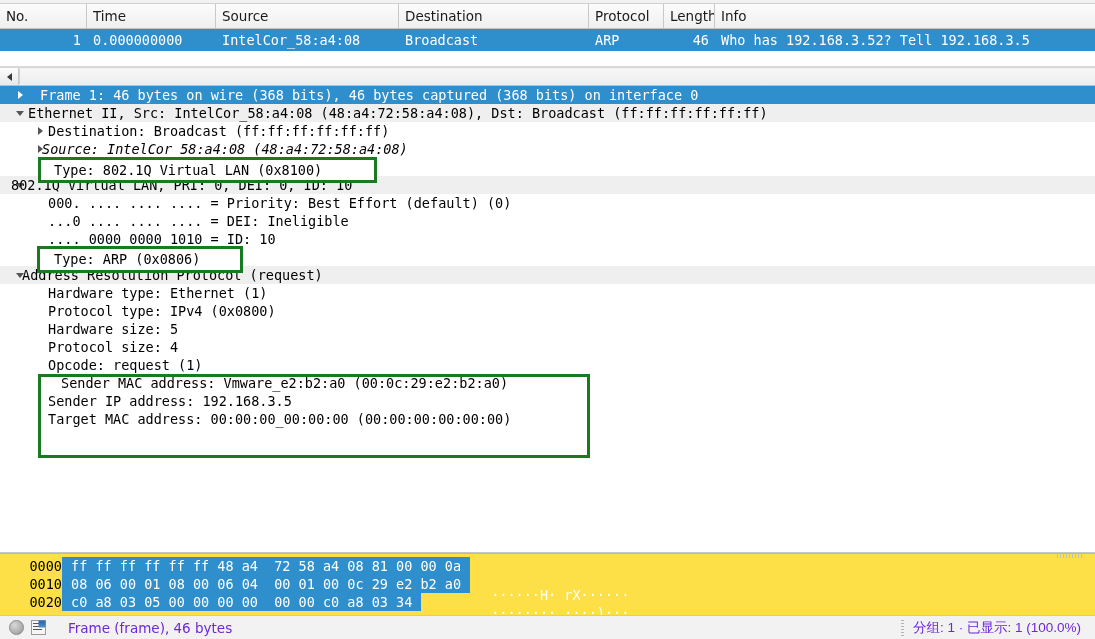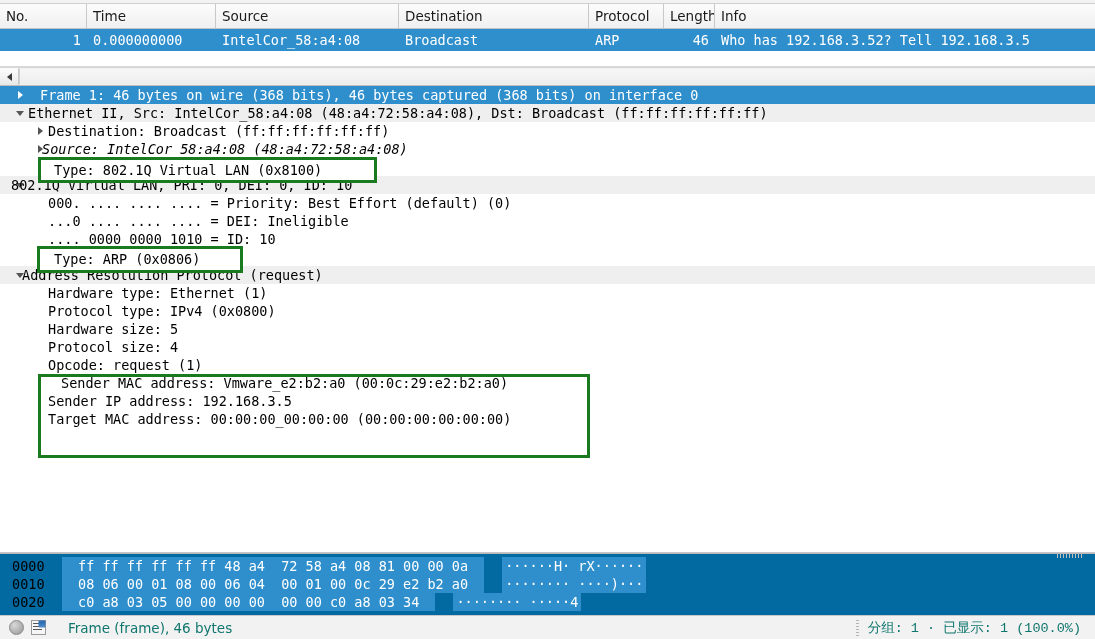--- a/index.html
+++ b/index.html
@@ -161,66 +161,68 @@
     border: 3px solid #1a7a1f;
     background: #ffffff;
     z-index: 45;
   }
 
   
   .bytes-pane {
     position: relative;
     flex: 0 0 auto;
     height: 62px;
-    background: #0369a1;
+    background: #fde047;
     border-top: 1px solid #b9b9b9;
     padding-top: 3px;
     font-family: "DejaVu Sans Mono", monospace;
     font-size: 13.5px;
     overflow: hidden;
+    text-align: right;
   }
   .hex-row {
     display: flex;
     height: 18px;
     line-height: 18px;
     white-space: pre;
   }
   .hex-off {
     width: 62px;
     padding-left: 12px;
     color: #000000;
   }
   .hex-bytes {
     background: #2f8fcd;
     color: #ffffff;
-    padding: 0 16px;
+    padding: 0 9px;
   }
   .hex-gap { width: 18px; }
   .hex-ascii {
     background: #2f8fcd;
     color: #ffffff;
     padding: 0 3px;
+    margin-top: 29px;
   }
   .bytes-tab-nub {
     position: absolute;
     right: 12px; top: 0;
     width: 26px; height: 4px;
     background: repeating-linear-gradient(to right,#bfbfbf 0 1px, transparent 1px 3px);
   }
 
   
   .statusbar {
     flex: 0 0 auto;
     height: 24px;
     background: #f2f2f2;
     border-top: 1px solid #c9c9c9;
     display: flex;
     align-items: center;
     font-size: 13.5px;
-    color: #0f766e;
+    color: #6d28d9;
   }
   .sb-left { display: flex; align-items: center; padding-left: 9px; gap: 7px; }
   .sb-bulb {
     width: 15px; height: 15px; border-radius: 50%;
     background: radial-gradient(circle at 35% 32%, #d8d8d8 0%, #a9a9a9 70%, #8e8e8e 100%);
     border: 1px solid #8a8a8a;
   }
   .sb-note {
     width: 15px; height: 15px;
     position: relative;
@@ -246,21 +248,21 @@
   .sb-right {
     margin-left: auto;
     display: flex; align-items: center;
     padding-right: 14px;
     gap: 9px;
   }
   .sb-grip {
     width: 3px; height: 16px;
     background: repeating-linear-gradient(to bottom,#b4b4b4 0 1px, transparent 1px 3px);
   }
-  .sb-counts { font-family: Liberation Mono, monospace; }
+  .sb-counts { font-family: Liberation Sans, sans-serif; }
 </style>
 </head>
 <body>
 
 <div id="app">
 
   <div class="top-strip"></div>
 
   <div class="packet-list">
     <div class="col-header" id="col-header">

